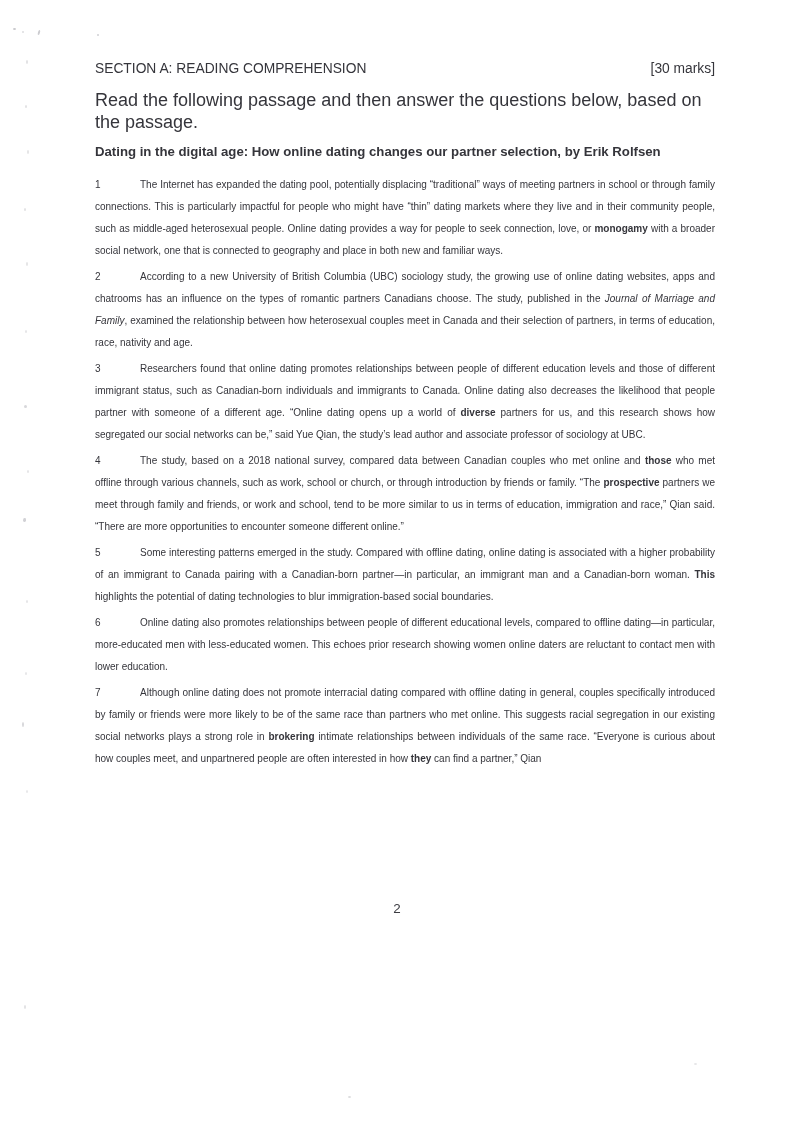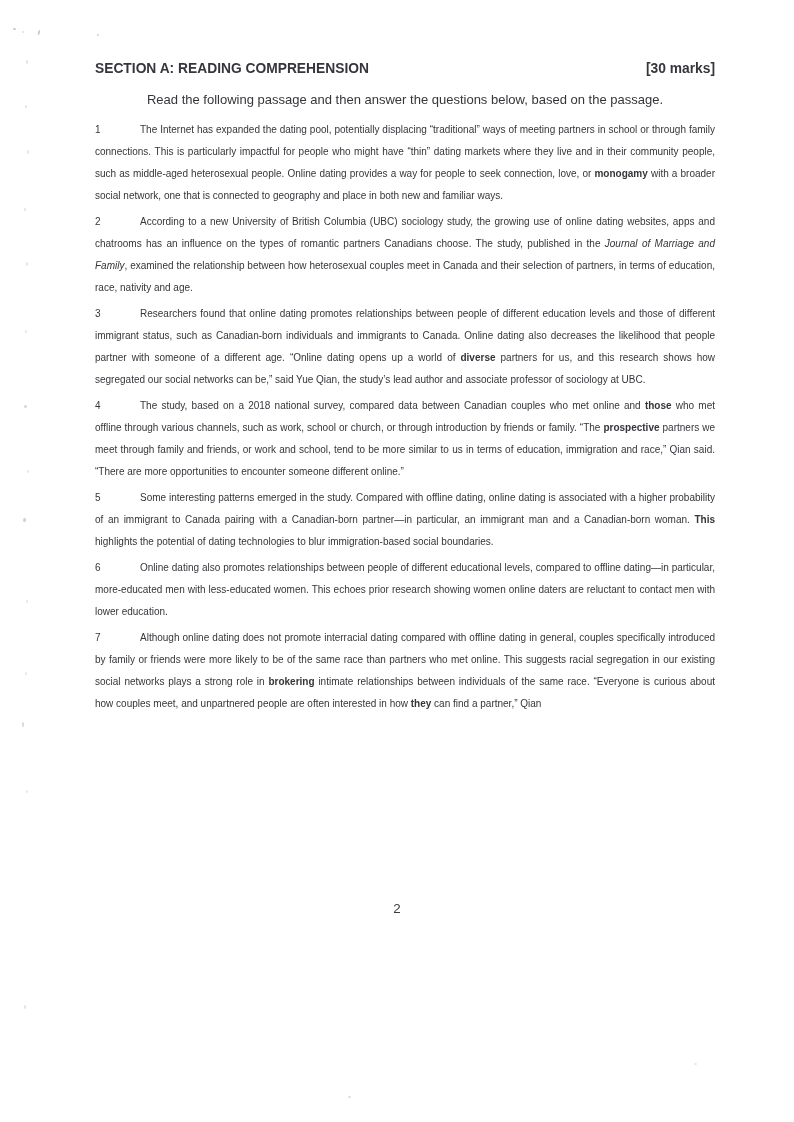--- a/index.html
+++ b/index.html
@@ -20,30 +20,29 @@
   .content {
     position: absolute;
     top: 58px;
     left: 95px;
     width: 620px;
   }
   .header-row {
     display: flex;
     justify-content: space-between;
     align-items: baseline;
-    font-weight: bold;
+    font-weight: normal;
     font-size: 13.8px;
     line-height: 22px;
     margin-bottom: 9px;
   }
   .instruction {
     margin: 0 0 8px 0;
-    font-size: 13px;
+    font-size: 18px;
     line-height: 22px;
-    text-align: center;
   }
   .passage-title {
     margin: 0 0 11px 0;
     font-weight: bold;
     font-size: 13.2px;
     line-height: 22px;
     white-space: nowrap;
   }
   .para {
     margin: 0 0 4px 0;
@@ -121,20 +120,21 @@
   </div>
 
   <div class="content">
     <div class="header-row">
       <span>SECTION A: READING COMPREHENSION</span>
       <span>[30 marks]</span>
     </div>
 
     <p class="instruction">Read the following passage and then answer the questions below, based on the passage.</p>
 
+    <p class="passage-title">Dating in the digital age: How online dating changes our partner selection, by Erik Rolfsen</p>
 
     <div id="paragraphs">
         <div class="para"><span class="pnum">1</span><span><span>The Internet has expanded the dating pool, potentially displacing “traditional” ways of meeting partners in school or through family connections. This is particularly impactful for people who might have “thin” dating markets where they live and in their community people, such as middle-aged heterosexual people. Online dating provides a way for people to seek connection, love, or </span><b>monogamy</b><span> with a broader social network, one that is connected to geography and place in both new and familiar ways.</span></span></div>
         <div class="para"><span class="pnum">2</span><span><span>According to a new University of British Columbia (UBC) sociology study, the growing use of online dating websites, apps and chatrooms has an influence on the types of romantic partners Canadians choose. The study, published in the </span><i>Journal of Marriage and Family</i><span>, examined the relationship between how heterosexual couples meet in Canada and their selection of partners, in terms of education, race, nativity and age.</span></span></div>
         <div class="para"><span class="pnum">3</span><span><span>Researchers found that online dating promotes relationships between people of different education levels and those of different immigrant status, such as Canadian-born individuals and immigrants to Canada. Online dating also decreases the likelihood that people partner with someone of a different age. “Online dating opens up a world of </span><b>diverse</b><span> partners for us, and this research shows how segregated our social networks can be,” said Yue Qian, the study’s lead author and associate professor of sociology at UBC.</span></span></div>
         <div class="para"><span class="pnum">4</span><span><span>The study, based on a 2018 national survey, compared data between Canadian couples who met online and </span><b>those</b><span> who met offline through various channels, such as work, school or church, or through introduction by friends or family. “The </span><b>prospective</b><span> partners we meet through family and friends, or work and school, tend to be more similar to us in terms of education, immigration and race,” Qian said. “There are more opportunities to encounter someone different online.”</span></span></div>
         <div class="para"><span class="pnum">5</span><span><span>Some interesting patterns emerged in the study. Compared with offline dating, online dating is associated with a higher probability of an immigrant to Canada pairing with a Canadian-born partner—in particular, an immigrant man and a Canadian-born woman. </span><b>This</b><span> highlights the potential of dating technologies to blur immigration-based social boundaries.</span></span></div>
         <div class="para"><span class="pnum">6</span><span><span>Online dating also promotes relationships between people of different educational levels, compared to offline dating—in particular, more-educated men with less-educated women. This echoes prior research showing women online daters are reluctant to contact men with lower education.</span></span></div>
         <div class="para"><span class="pnum">7</span><span><span>Although online dating does not promote interracial dating compared with offline dating in general, couples specifically introduced by family or friends were more likely to be of the same race than partners who met online. This suggests racial segregation in our existing social networks plays a strong role in </span><b>brokering</b><span> intimate relationships between individuals of the same race. “Everyone is curious about how couples meet, and unpartnered people are often interested in how </span><b>they</b><span> can find a partner,” Qian</span></span></div>
       </div>

